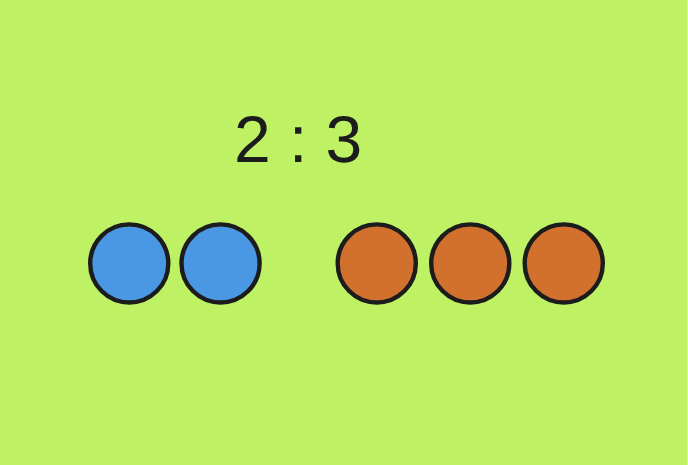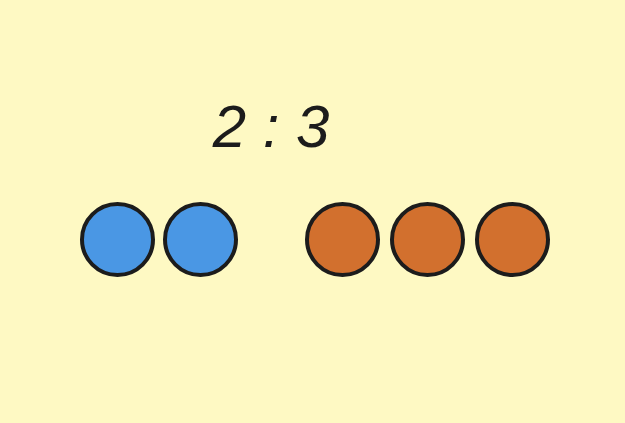--- a/index.html
+++ b/index.html
@@ -7,23 +7,22 @@
     padding: 0;
   }
   body {
     font-family: "Liberation Sans", sans-serif;
     background: #ffffff;
   }
   .canvas {
     position: relative;
     width: 625px;
     height: 423px;
-    background: #fef9c3;
+    background: #bef264;
     overflow: hidden;
-    font-style: italic;
   }
   .ratio-text {
     position: absolute;
     top: 97px;
     left: 271px;
     transform: translateX(-50%);
     font-size: 60px;
     line-height: 1;
     font-weight: 400;
     color: #1c1c1c;

